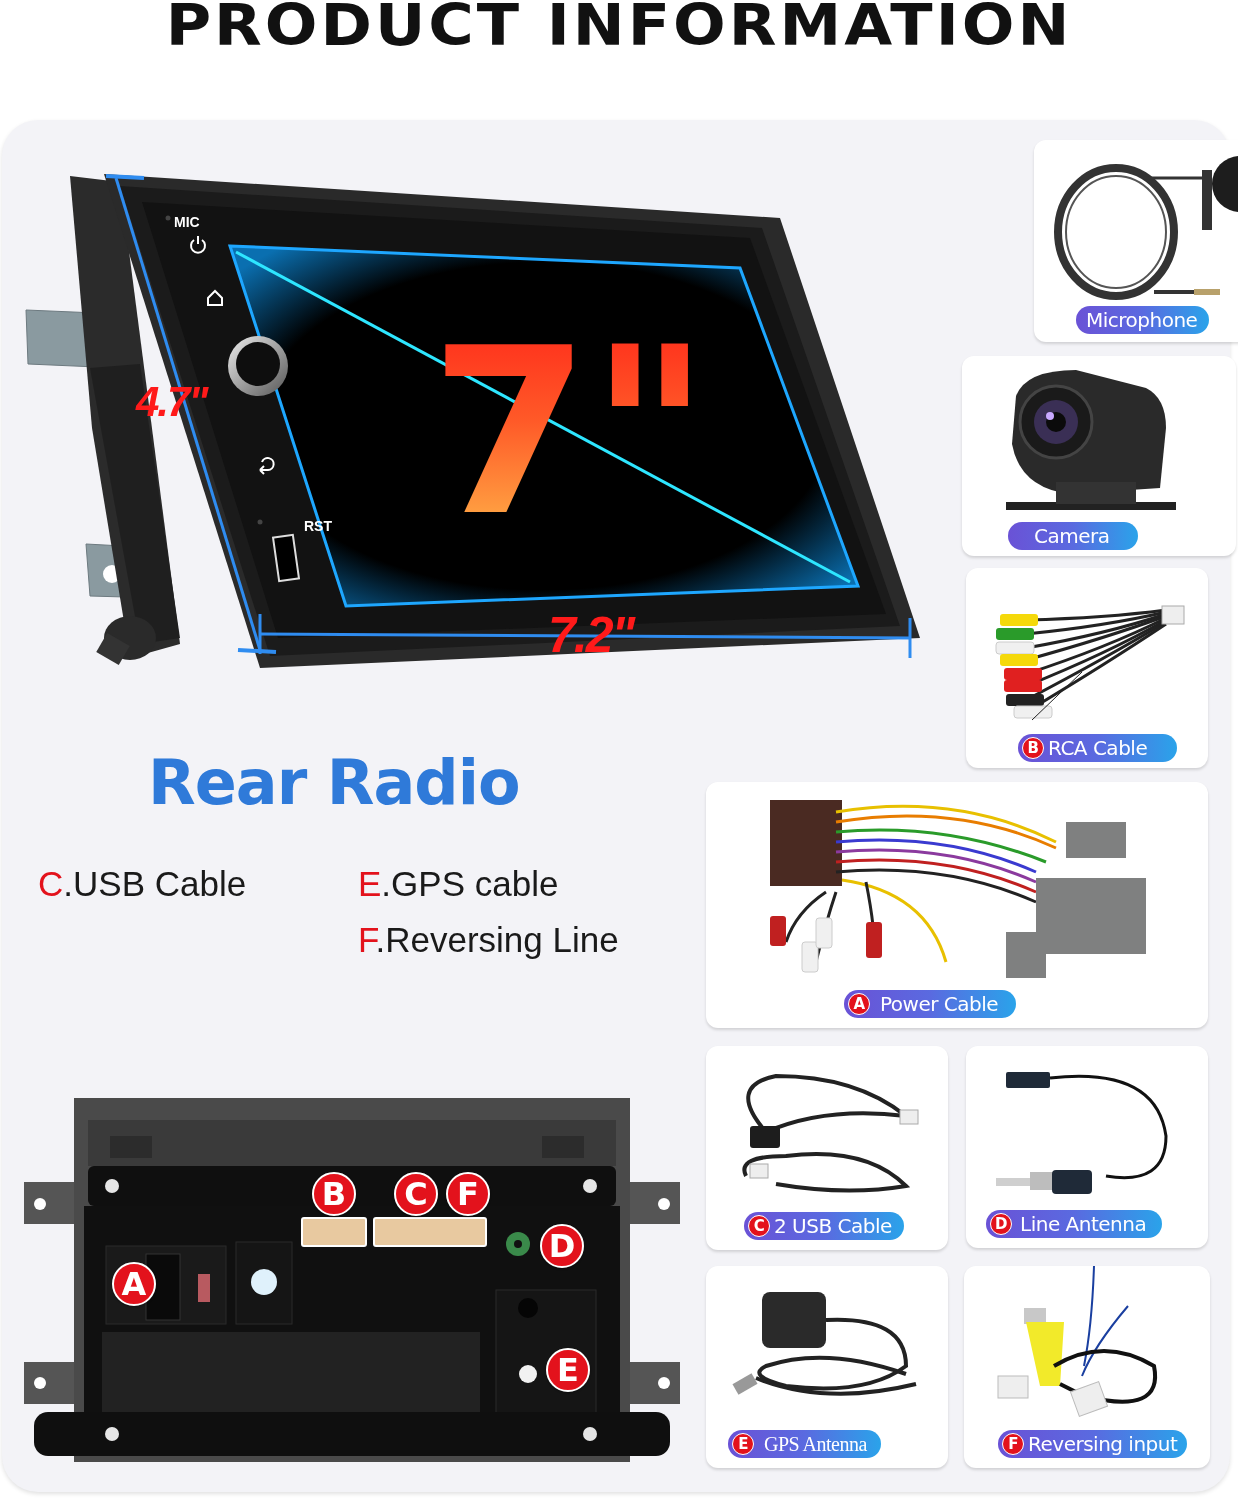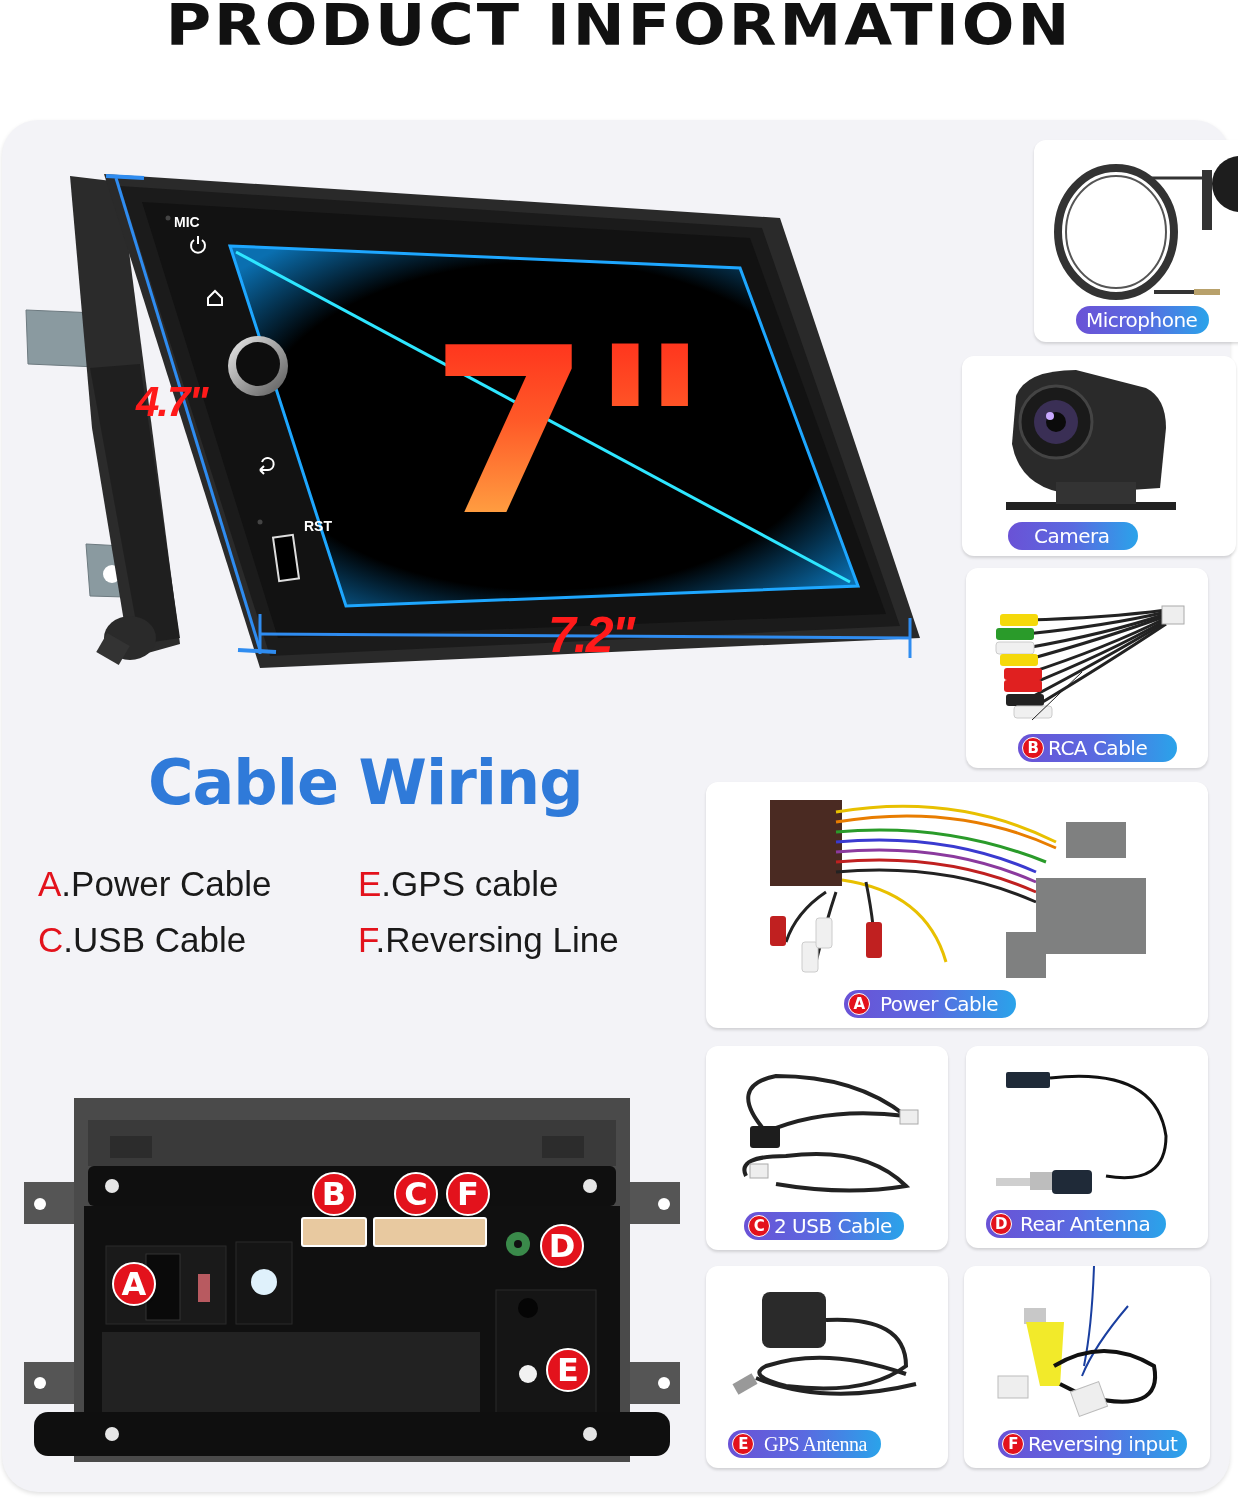--- a/index.html
+++ b/index.html
@@ -267,21 +267,21 @@
     <svg viewBox="0 0 242 160">
       <rect x="40" y="26" width="44" height="16" rx="2" fill="#1f2a38"></rect>
       <path d="M84,32 Q190,20 200,90 Q200,140 140,130" fill="none" stroke="#111" stroke-width="3"></path>
       <rect x="30" y="132" width="38" height="8" fill="#cfcfcf"></rect>
       <rect x="64" y="126" width="24" height="18" fill="#bdbdbd"></rect>
       <rect x="86" y="124" width="40" height="24" rx="4" fill="#1f2a38"></rect>
     </svg>
   </div>
   <div class="pill" style="left:20px;top:164px;padding-right:16px;">
     <span class="badge">D</span>
-    <span style="margin-left:4px;">Rear Antenna</span>
+    <span style="margin-left:4px;">Line Antenna</span>
   </div>
 </div>
 
 <div class="card" style="left:706px;top:1266px;width:242px;height:202px;">
   <div class="pic" style="height:160px;">
     <svg viewBox="0 0 242 160">
       <rect x="56" y="26" width="64" height="56" rx="8" fill="#2a2a2a"></rect>
       <path d="M120,54 Q200,50 200,100 Q160,130 80,120 Q40,110 60,100 Q120,80 200,108" fill="none" stroke="#222" stroke-width="4"></path>
       <path d="M50,112 Q120,140 210,118" fill="none" stroke="#222" stroke-width="4"></path>
       <rect x="28" y="112" width="22" height="12" fill="#999" transform="rotate(-30 39 118)"></rect>
@@ -304,24 +304,23 @@
       <rect x="34" y="110" width="30" height="22" fill="#eee" stroke="#bbb"></rect>
       <rect x="110" y="120" width="30" height="26" fill="#eee" stroke="#bbb" transform="rotate(-20 125 133)"></rect>
     </svg>
   </div>
   <div class="pill" style="left:34px;top:164px;padding-right:10px;">
     <span class="badge">F</span>
     <span>Reversing input</span>
   </div>
 </div>
 
-<div class="rear-title">Cable Wiring</div>
+<div class="rear-title">Rear Radio</div>
 
 <div class="legend legend-left">
-  <div><span class="ltr">A</span><span>.Power Cable</span></div>
   <div><span class="ltr">C</span><span>.USB Cable</span></div>
 </div>
 <div class="legend legend-right">
   <div><span class="ltr">E</span><span>.GPS cable</span></div>
   <div><span class="ltr">F</span><span>.Reversing Line</span></div>
 </div>
 
 <div class="rear-unit">
   <svg viewBox="0 0 656 372" xmlns="http://www.w3.org/2000/svg">
 

